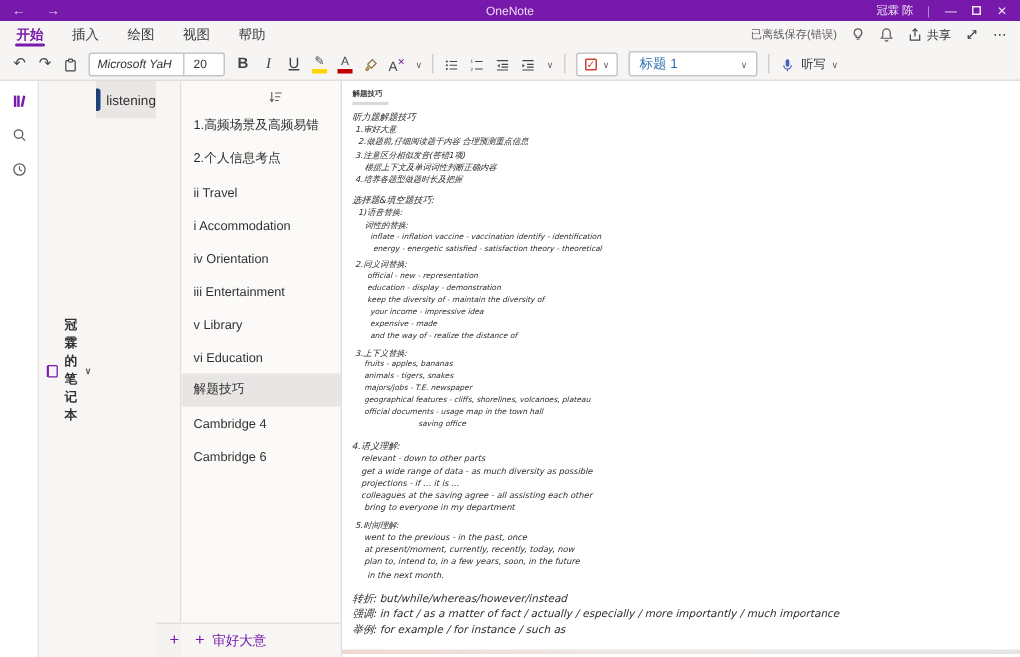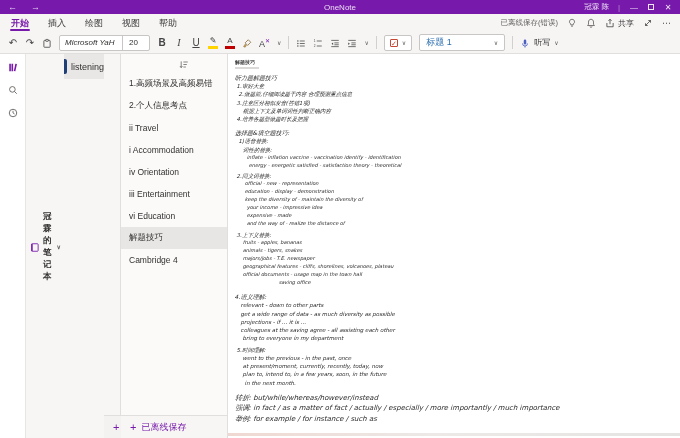--- a/index.html
+++ b/index.html
@@ -327,38 +327,44 @@
         </div>
 
         <div class="page-item">
           <span>iv Orientation</span>
         </div>
 
         <div class="page-item">
           <span>iii Entertainment</span>
         </div>
 
+        <div class="page-item">
+          <span>v Library</span>
+        </div>
 
         <div class="page-item">
           <span>vi Education</span>
         </div>
 
         <div class="page-item selected">
           <span>解题技巧</span>
         </div>
 
         <div class="page-item">
           <span>Cambridge 4</span>
         </div>
 
 
+        <div class="page-item">
+          <span>Cambridge 6</span>
+        </div>
       </div>
     <div class="add-btn">
       <span class="add-plus">+</span>
-      <span>已离线保存</span>
+      <span>审好大意</span>
     </div>
   </div>
 
   <div class="content">
     <div class="page-meta">
       <div class="pt">解题技巧</div>
       <div class="meta-line"></div>
     </div>
     <div class="hw">
 

